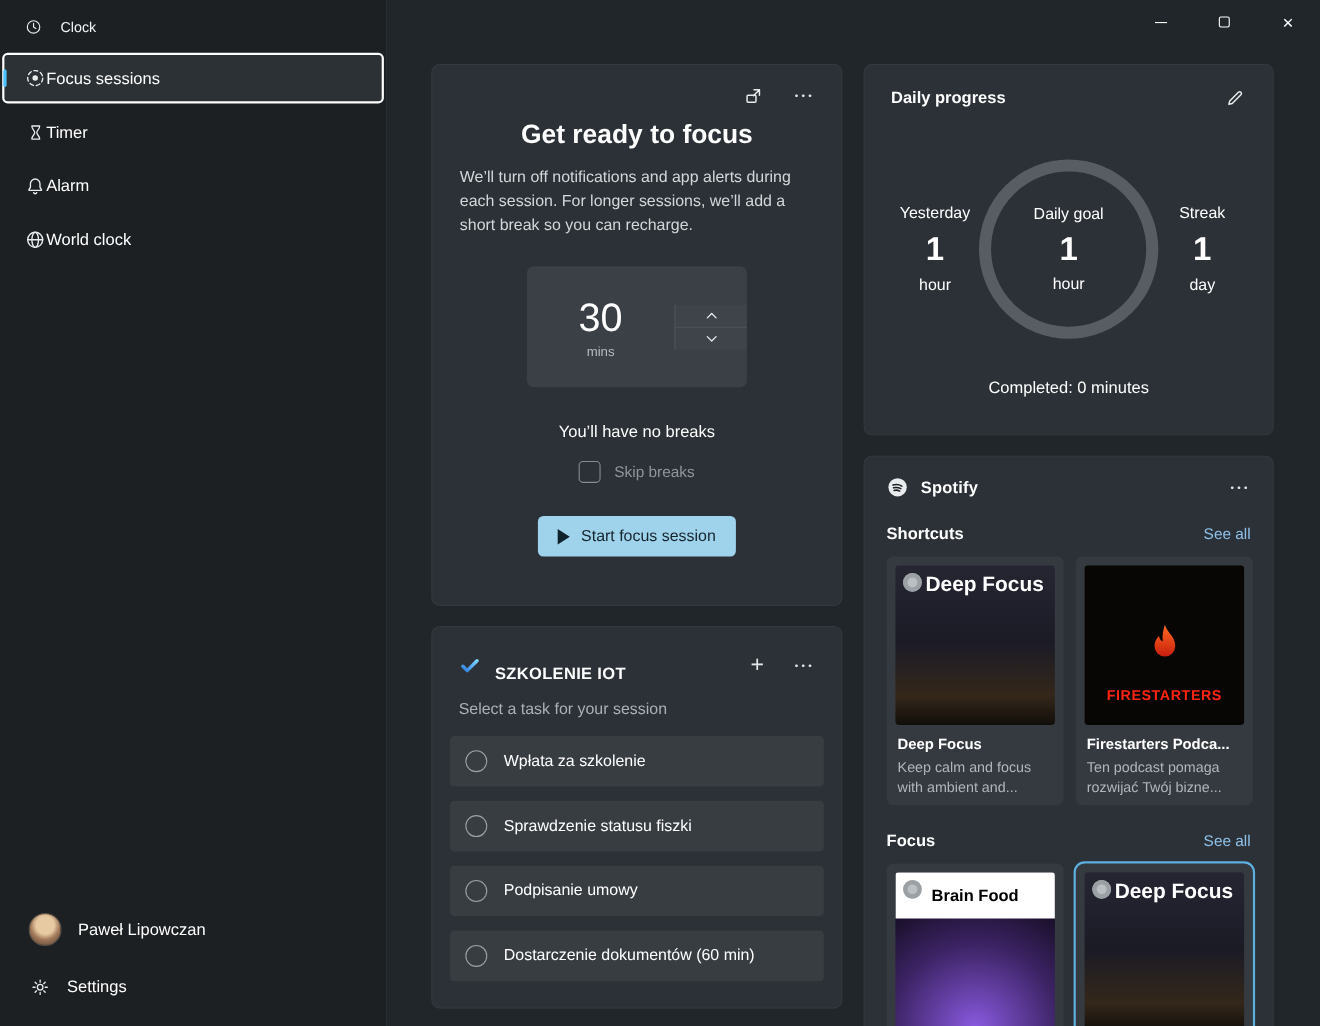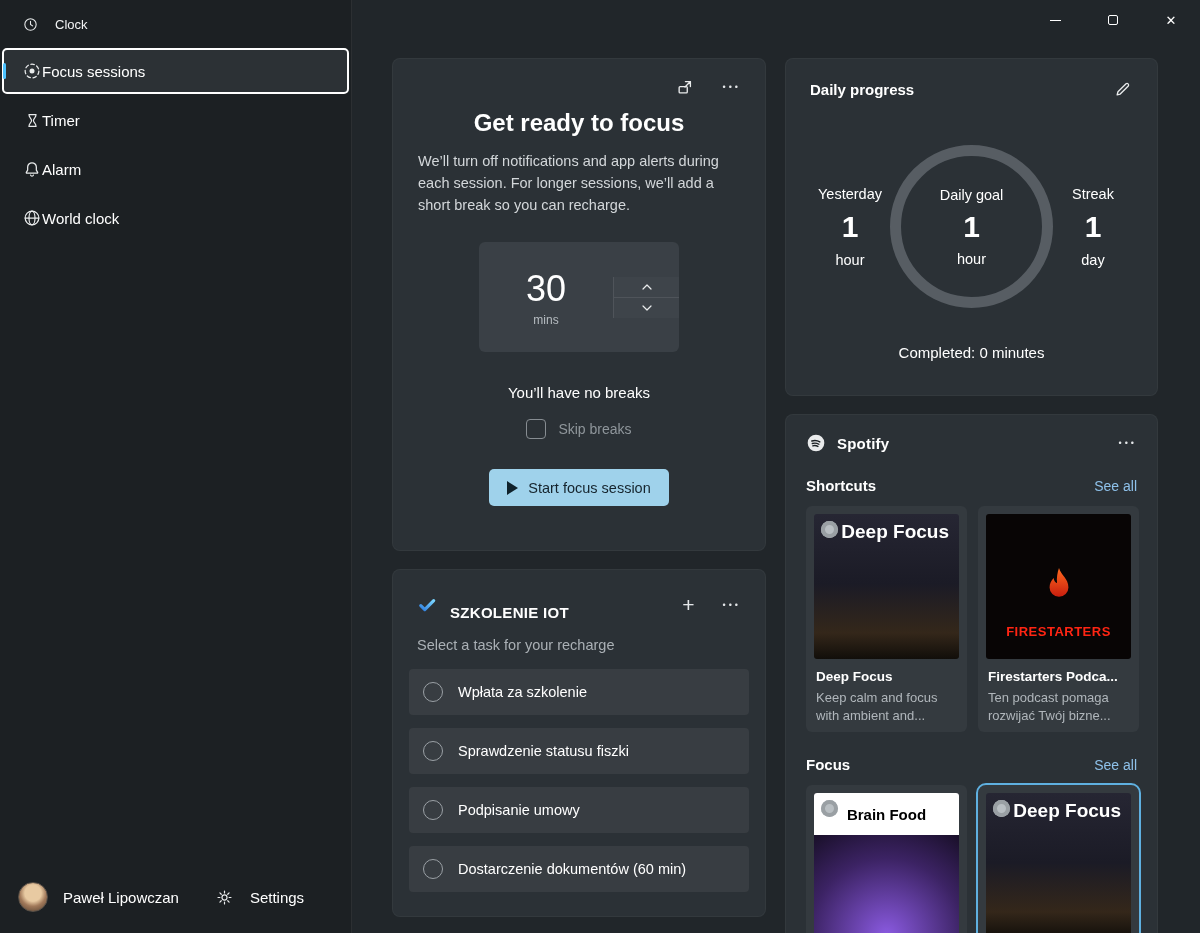--- a/index.html
+++ b/index.html
@@ -12,21 +12,21 @@
     display:flex; flex-direction:column; padding-top:10px; }
   .sidebar-header { display:flex; align-items:center; gap:15px; padding:4px 0 14px 20px; font-size:13px; color:#f2f3f4; }
   .nav { display:flex; flex-direction:column; gap:3px; padding:0 2px; }
   .nav-item { display:flex; align-items:center; height:46px; padding:4px 18px;
     border-radius:5px; font-size:15px; border:2px solid transparent; position:relative; cursor:default; }
   .nav-item.selected { background:#2c3135; border-color:#ffffff; }
   .nav-item.selected::before { content:""; position:absolute; left:-1px; top:13px; width:3px; height:16px;
     border-radius:2px; background:#4cc2ff; }
   .icon { width:20px; height:20px; flex:none; display:flex; align-items:center; justify-content:center; }
   .icon svg { stroke:#e9ebec; fill:none; stroke-width:1.5; stroke-linecap:round; stroke-linejoin:round; }
-  .sidebar-bottom { margin-top:auto; padding:0 2px 12px; display:flex; flex-direction:row; gap:4px; }
+  .sidebar-bottom { margin-top:auto; padding:0 10px 12px; display:flex; flex-direction:column; gap:4px; }
   .side-row { display:flex; align-items:center; gap:15px; height:48px; padding:0 16px; font-size:15px; border-radius:5px; }
   .avatar { width:30px; height:30px; border-radius:50%; flex:none; border:1px solid #5a5148;
     background:radial-gradient(circle at 50% 36%, #e8caa2 0 36%, #a1795a 58%, #4e3b2c 100%); }
 
   
   .main { flex:1; display:flex; flex-direction:column; }
   .titlebar { height:40px; display:flex; justify-content:flex-end; flex:none; }
   .win-btn { width:58px; height:40px; display:flex; align-items:center; justify-content:center; color:#fff; font-size:13px; }
   .min-glyph { width:11px; height:1px; background:#fff; display:block; }
   .max-glyph { width:10px; height:10px; border:1px solid #fff; border-radius:2px; display:block; }
@@ -251,21 +251,21 @@
                   </defs>
                 <path d="M4.5 12.8l4.8 4.8L20 6.8" stroke="url(#chk)" stroke-width="3.8" fill="none" stroke-linecap="round" stroke-linejoin="round"></path>
               </svg>
             </span>
             <span class="tasks-title">SZKOLENIE IOT</span>
             <div class="tasks-actions">
               <span class="plus-icon">+</span>
               <span class="dots">•••</span>
             </div>
           </div>
-          <div class="tasks-subtitle">Select a task for your recharge</div>
+          <div class="tasks-subtitle">Select a task for your session</div>
           <div class="task-list">
             <div class="task-row">
               <span class="radio"></span>
               <span>Wpłata za szkolenie</span>
             </div>
             <div class="task-row">
               <span class="radio"></span>
               <span>Sprawdzenie statusu fiszki</span>
             </div>
             <div class="task-row">

